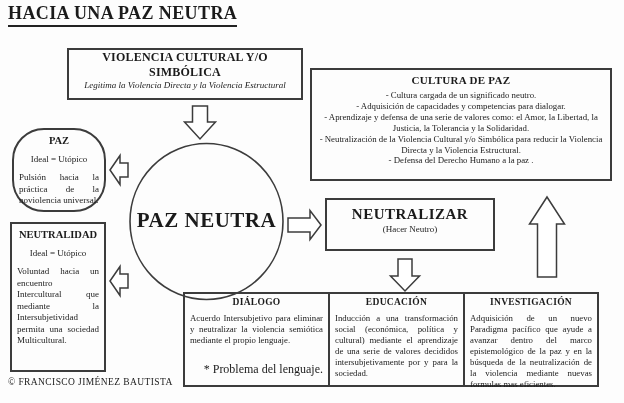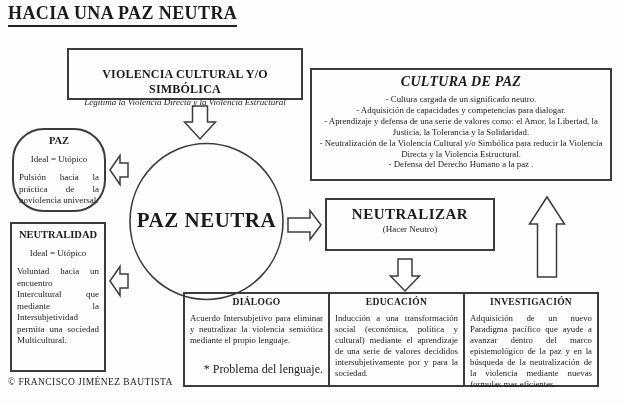--- a/index.html
+++ b/index.html
@@ -26,25 +26,25 @@
   .box{
     border:2px solid var(--line);
     background:transparent;
     z-index:2;
   }
   .box h3{
     margin:0;font-weight:bold;text-align:center;
   }
   
   .violencia{left:67px;top:48px;width:236px;height:52px;text-align:center;}
-  .violencia h3{font-size:12px;padding-top:17px;letter-spacing:.2px;}
+  .violencia h3{font-size:12px;padding-top:0;letter-spacing:.2px;}
   .violencia .sub{font-size:9px;font-style:italic;}
   
   .cultura{left:310px;top:68px;width:302px;height:113px;padding:4px 6px 2px 6px;}
-  .cultura h3{font-size:14px;letter-spacing:.3px;font-style:italic;}
+  .cultura h3{font-size:11px;letter-spacing:.3px;}
   .cultura .items{margin-top:4px;font-size:8.8px;line-height:1.24;text-align:center;}
   
   .paz{left:12px;top:128px;width:94px;height:84px;padding:3px 4px;border-radius:32px;}
   .paz h3{font-size:10.5px;margin-top:2px;}
   .neutralidad{left:10px;top:222px;width:96px;height:150px;padding:3px 4px;}
   .neutralidad h3{font-size:10.5px;margin-top:2px;}
   .ideal{font-size:9px;text-align:center;margin-top:8px;}
   .smallbody{font-size:9px;text-align:justify;margin-top:8px;line-height:1.28;padding:0 1px;}
   
   .circle-label{

